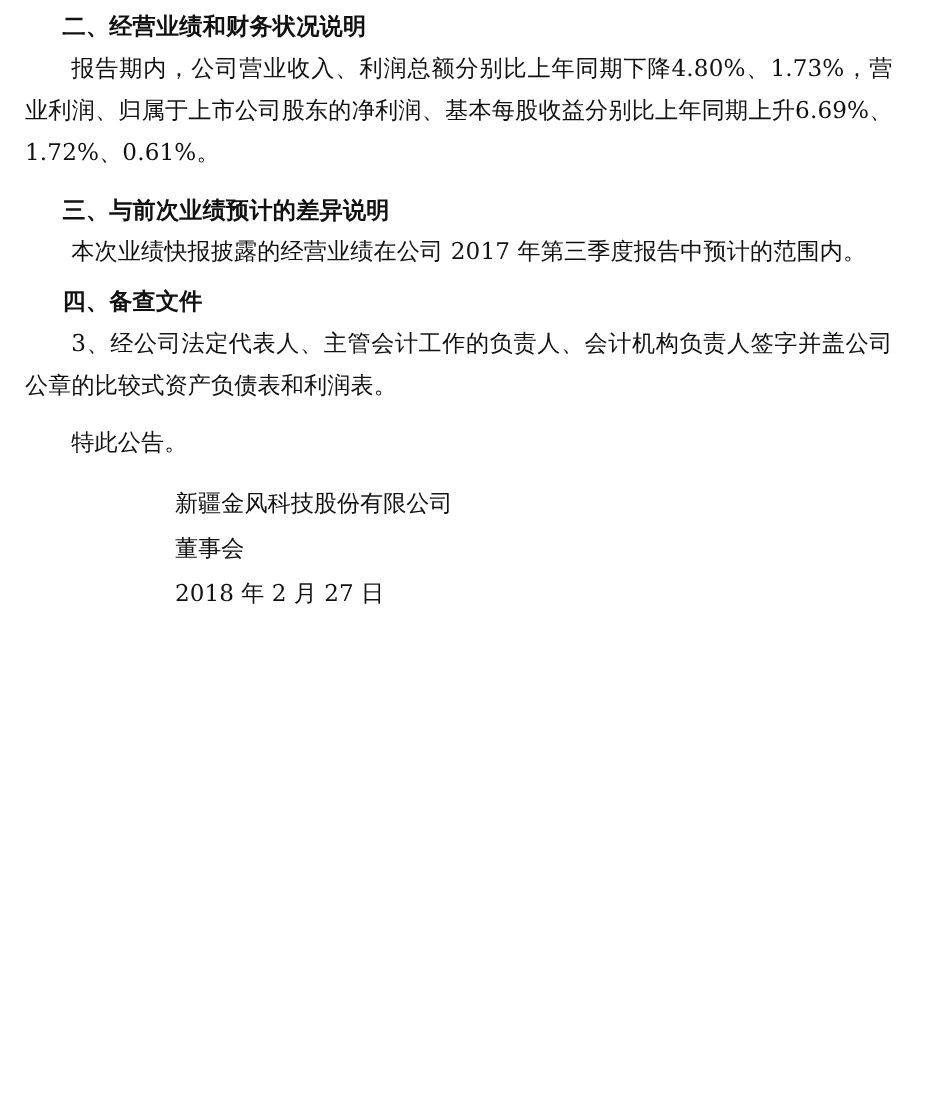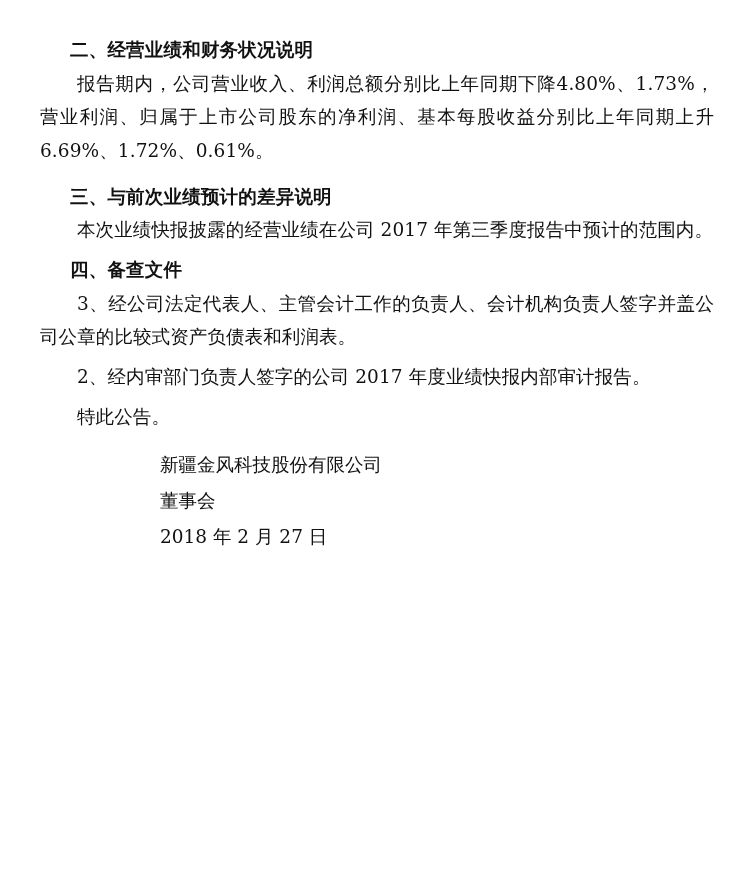--- a/index.html
+++ b/index.html
@@ -11,23 +11,22 @@
     width: 750px;
     height: 889px;
     font-family: "DejaVu Serif", "Liberation Serif", serif;
     color: #111111;
     overflow: hidden;
   }
   .page {
     width: 750px;
     height: 756px;
     box-sizing: border-box;
-    padding: 8px 36px 0 40px;
+    padding: 8px 36px 0 20px;
     position: relative;
-    margin-top: 28px;
   }
   .heading {
     font-family: "DejaVu Sans", "Liberation Sans", sans-serif;
     font-weight: bold;
     font-size: 18.5px;
     line-height: 1.55;
     margin: 0 0 2px 0;
     text-indent: 30px;
     letter-spacing: 0.2px;
   }
@@ -67,21 +66,20 @@
   <div class="gap-mid"></div>
 
   <h2 class="heading">三、与前次业绩预计的差异说明</h2>
   <p class="para">本次业绩快报披露的经营业绩在公司 2017 年第三季度报告中预计的范围内。</p>
 
   <div class="gap-mid"></div>
 
   <h2 class="heading">四、备查文件</h2>
   <p class="para">3、经公司法定代表人、主管会计工作的负责人、会计机构负责人签字并盖公司公章的比较式资产负债表和利润表。</p>
   <div class="gap-small"></div>
-  <p class="para">2、经内审部门负责人签字的公司 2017 年度业绩快报内部审计报告。</p>
   <div class="gap-small"></div>
   <p class="para">特此公告。</p>
 
   <div class="sign-block">
     <span class="sign-line">新疆金风科技股份有限公司</span>
     <span class="sign-line">董事会</span>
     <span class="sign-line num">2018 年 2 月 27 日</span>
   </div>
 
 </div>

